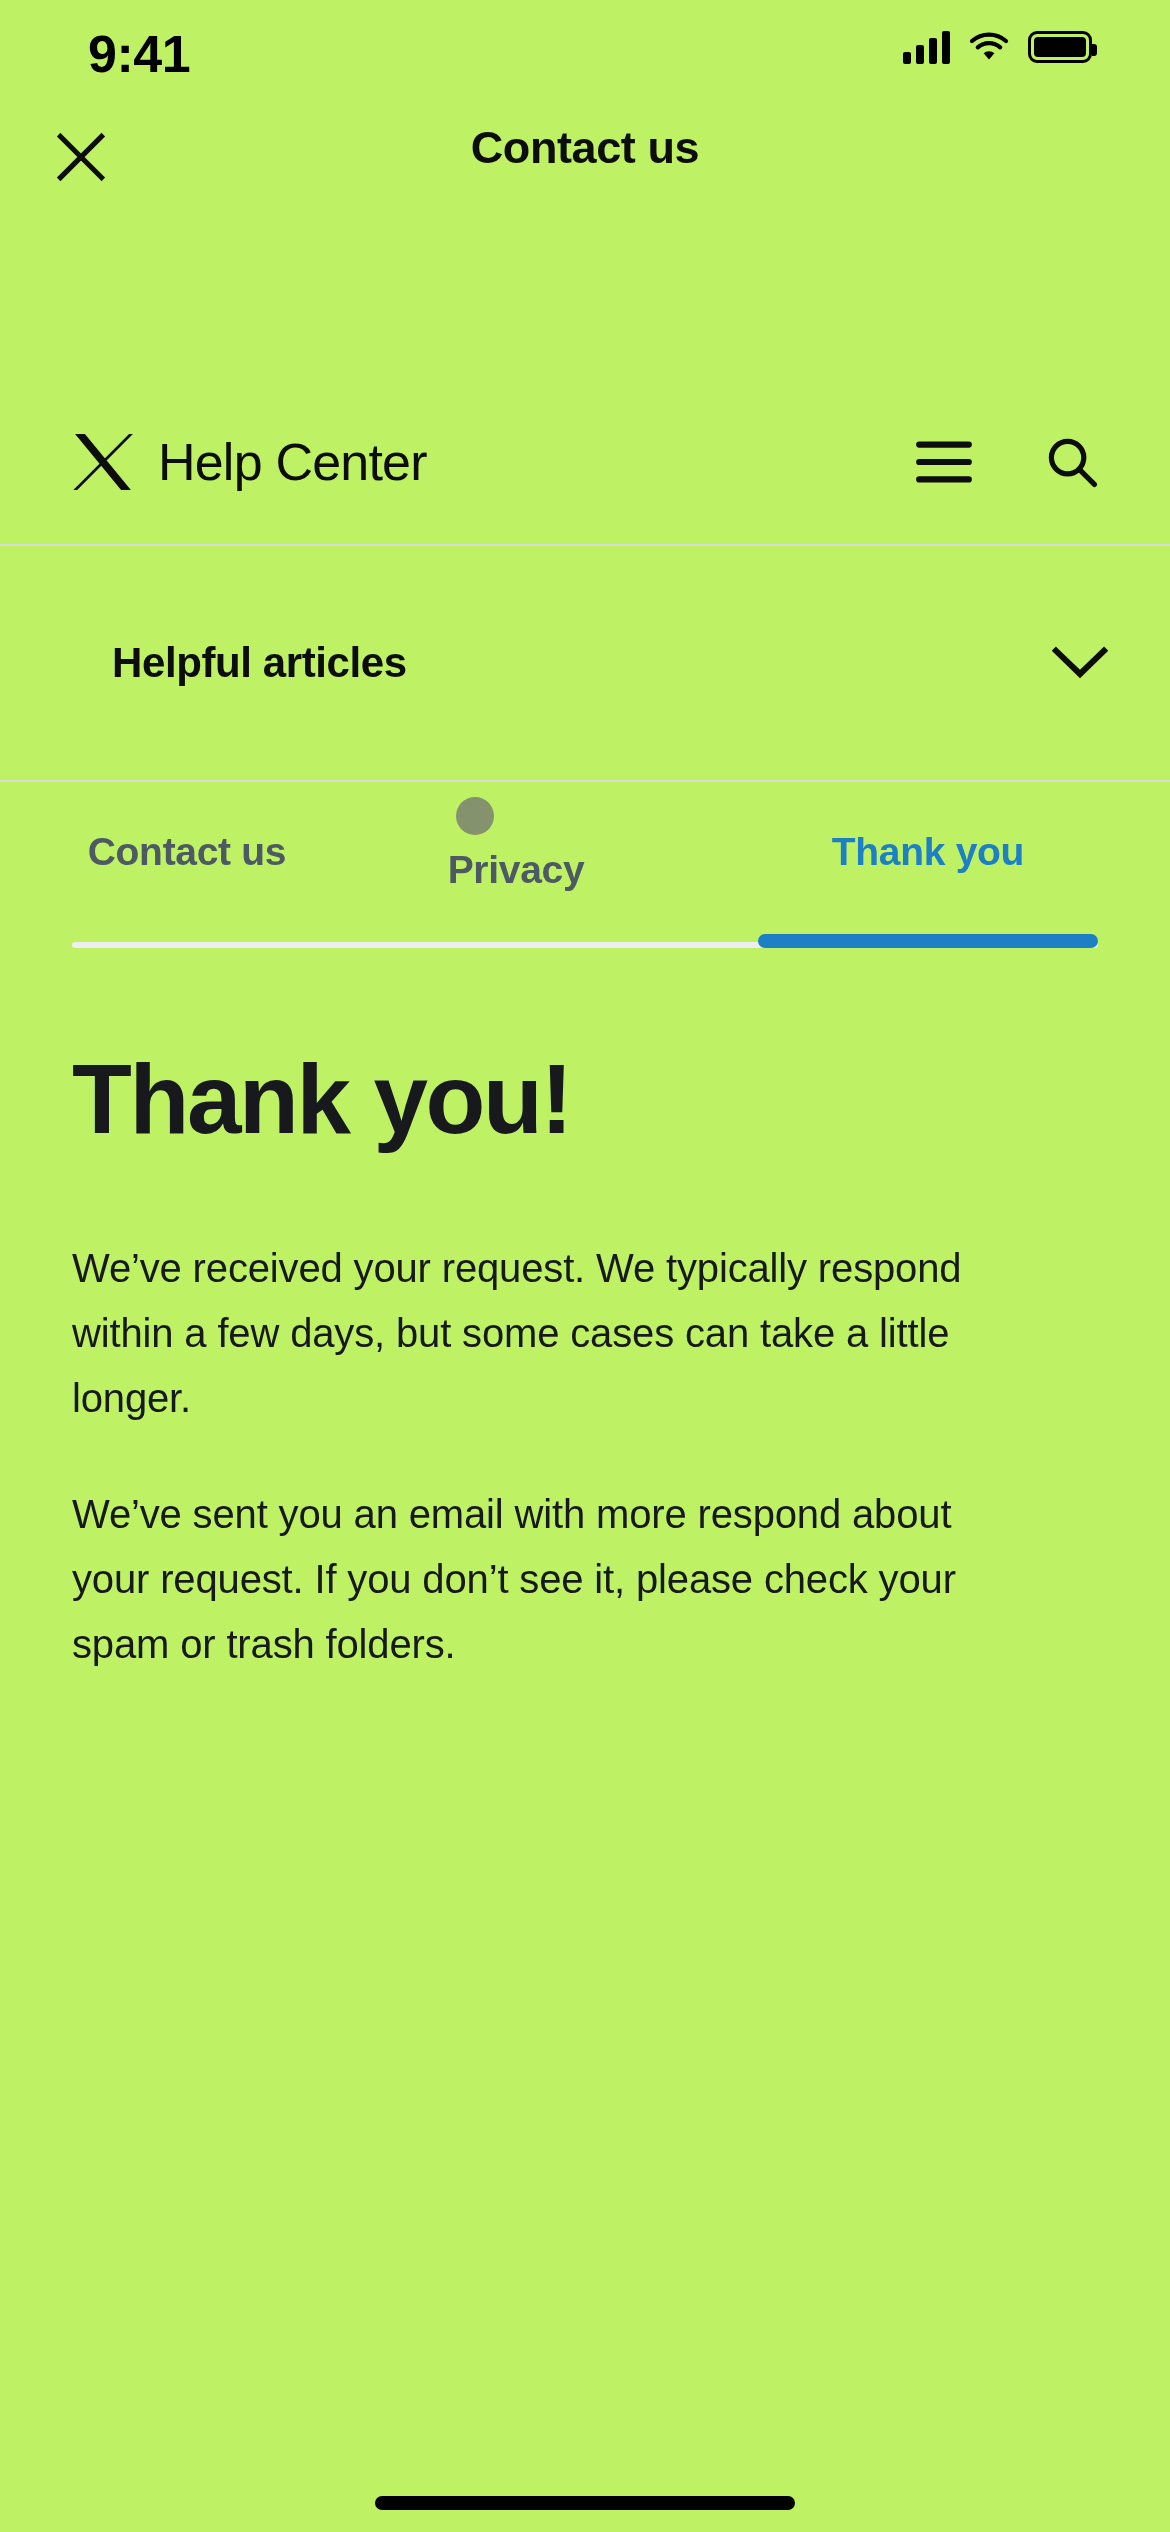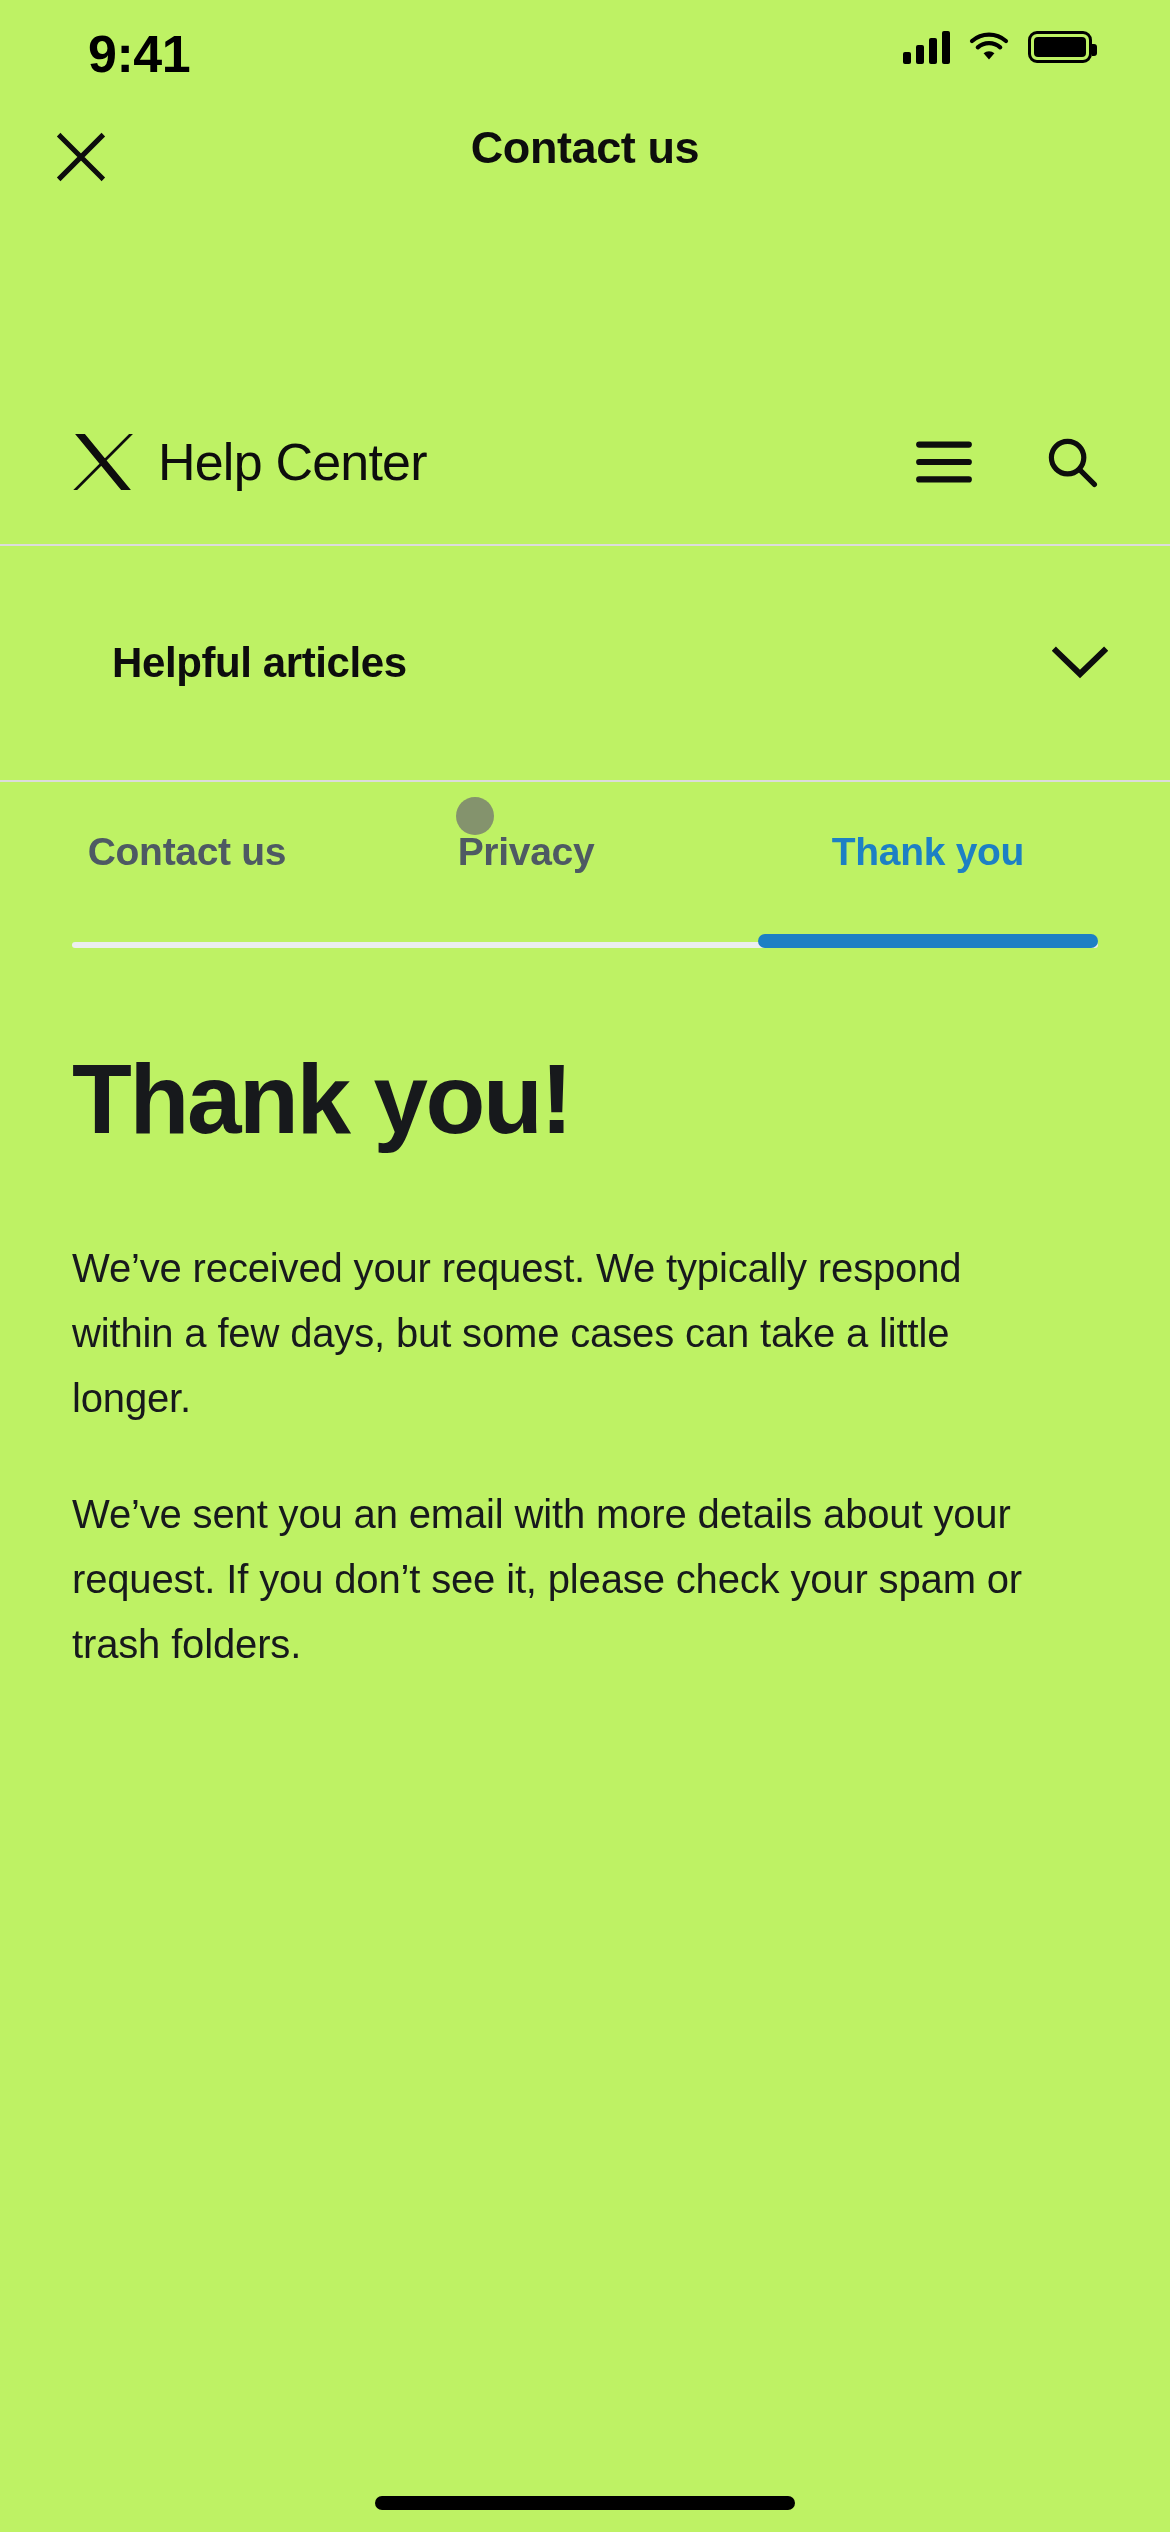--- a/index.html
+++ b/index.html
@@ -190,36 +190,36 @@
     </svg>
   </div>
 
   <div class="tabs">
     <div class="tabs-track"></div>
 
     <div class="tab tab-inactive" style="left:72px; width:230px;">
       <span>Contact us</span>
     </div>
 
-    <div class="tab tab-inactive" style="left:411px; width:230px;">
+    <div class="tab tab-inactive" style="left:401px; width:230px;margin-top:18px;">
       <span>Privacy</span>
     </div>
 
     <div class="tab tab-active" style="left:758px; width:340px;">
       <span>Thank you</span>
     </div>
 
     <div class="tab-underline"></div>
   </div>
 
   <div class="content">
     <h1 class="page-heading">Thank you!</h1>
 
     <p class="para">We’ve received your request. We typically respond within a few days, but some cases can take a little longer.</p>
 
-    <p class="para">We’ve sent you an email with more details about your request. If you don’t see it, please check your spam or trash folders.</p>
+    <p class="para">We’ve sent you an email with more respond about your request. If you don’t see it, please check your spam or trash folders.</p>
   </div>
 
   <div class="touch-dot"></div>
 
   <div class="home-indicator"></div>
 
 </div>
 
 </body></html>

